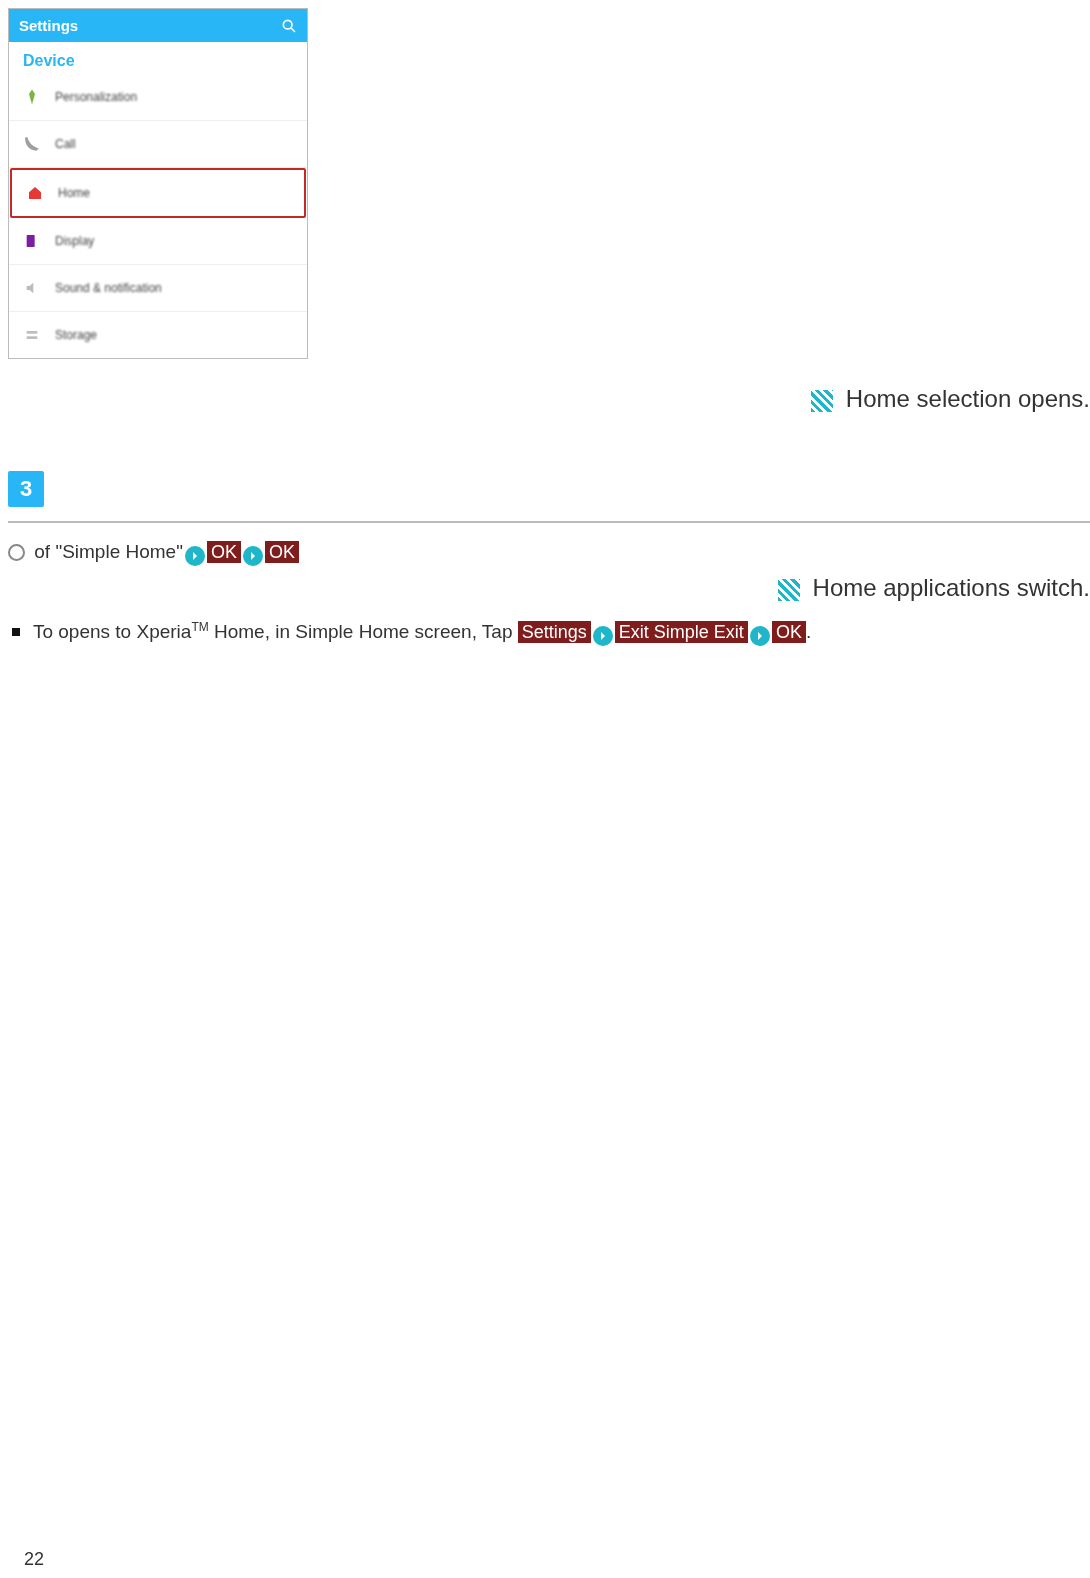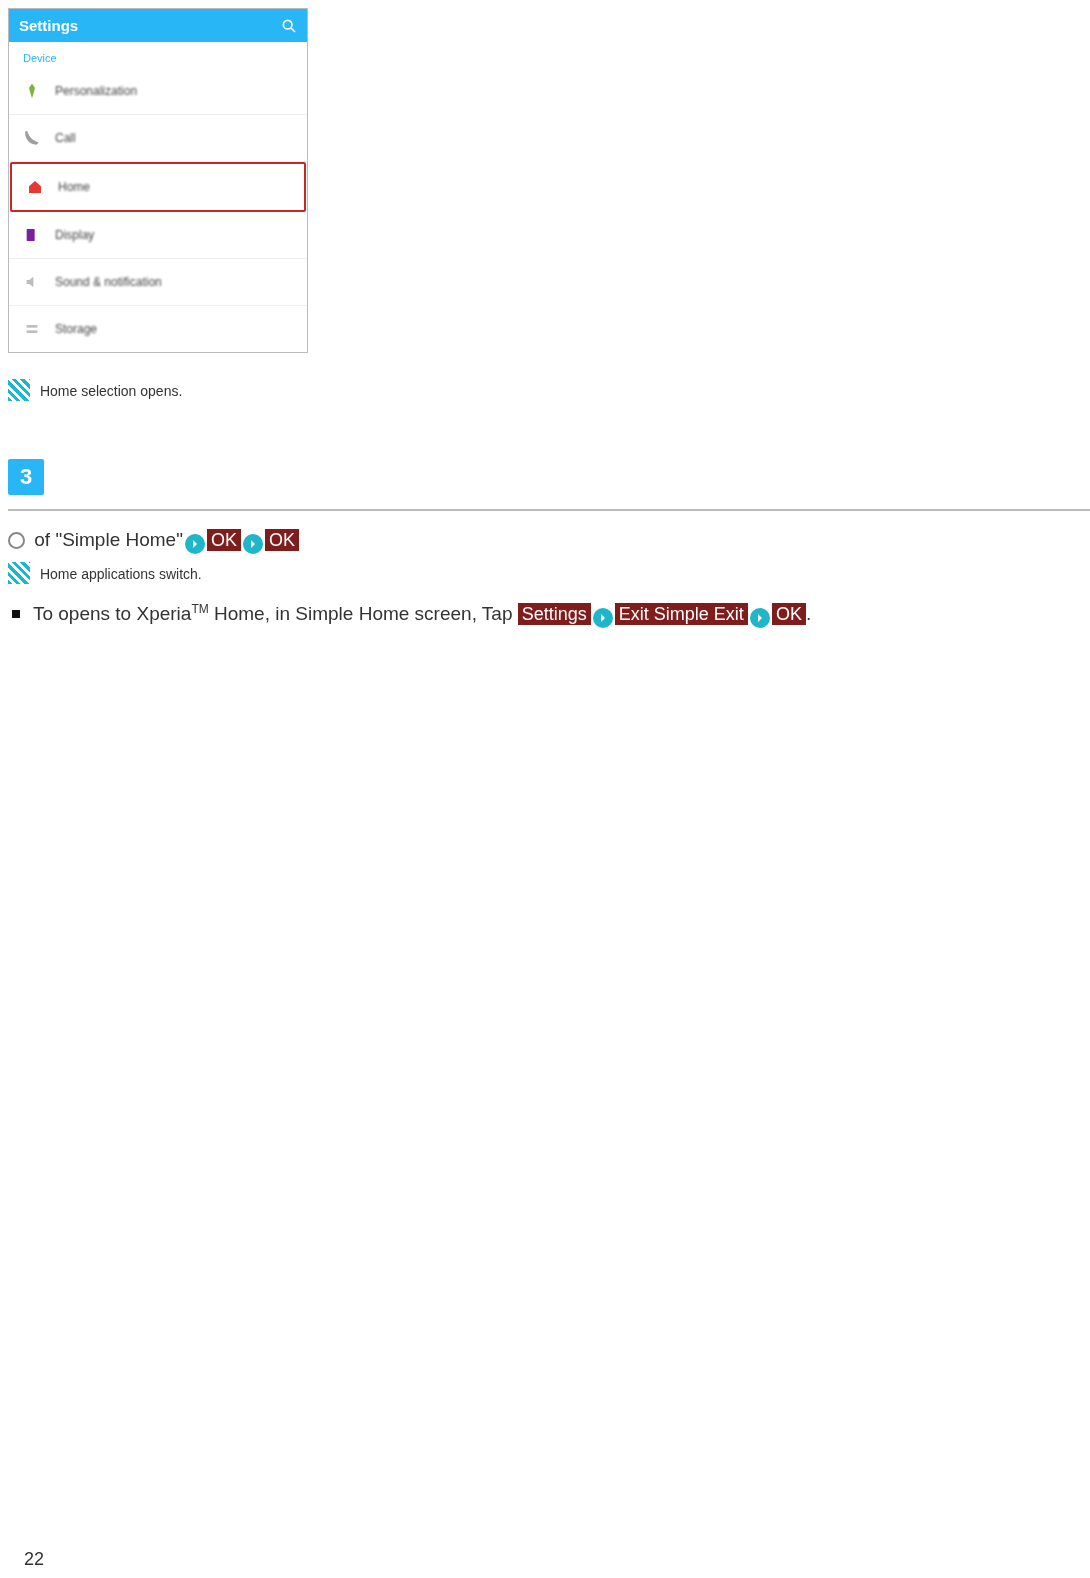--- a/index.html
+++ b/index.html
@@ -29,23 +29,23 @@
     color: #fff;
     display: flex;
     align-items: center;
     justify-content: space-between;
     padding: 8px 10px;
     font-size: 15px;
     font-weight: bold;
   }
   .phone-section-label {
     color: #29b6f6;
-    font-size: 11px;
+    font-size: 16px;
     padding: 10px 14px 4px 14px;
-    font-weight: normal;
+    font-weight: bold;
   }
   .phone-item {
     display: flex;
     align-items: center;
     padding: 14px 14px;
     border-bottom: 1px solid #eee;
     gap: 14px;
     box-sizing: border-box;
   }
   .phone-item.highlight {
@@ -70,21 +70,22 @@
   .hatch-icon {
     display: inline-block;
     width: 22px;
     height: 22px;
     vertical-align: -5px;
     background: repeating-linear-gradient(45deg, #1fb6c9 0 3px, #fff 3px 6px);
     margin-right: 6px;
   }
   .result-line {
     margin: 6px 0 30px 0;
-    font-size: 14px;
+    font-size: 24px;
+    text-align: right;
   }
   
   .step-badge {
     display: inline-block;
     width: 36px;
     height: 36px;
     background: #29b6f6;
     color: #fff;
     font-size: 22px;
     font-weight: bold;

